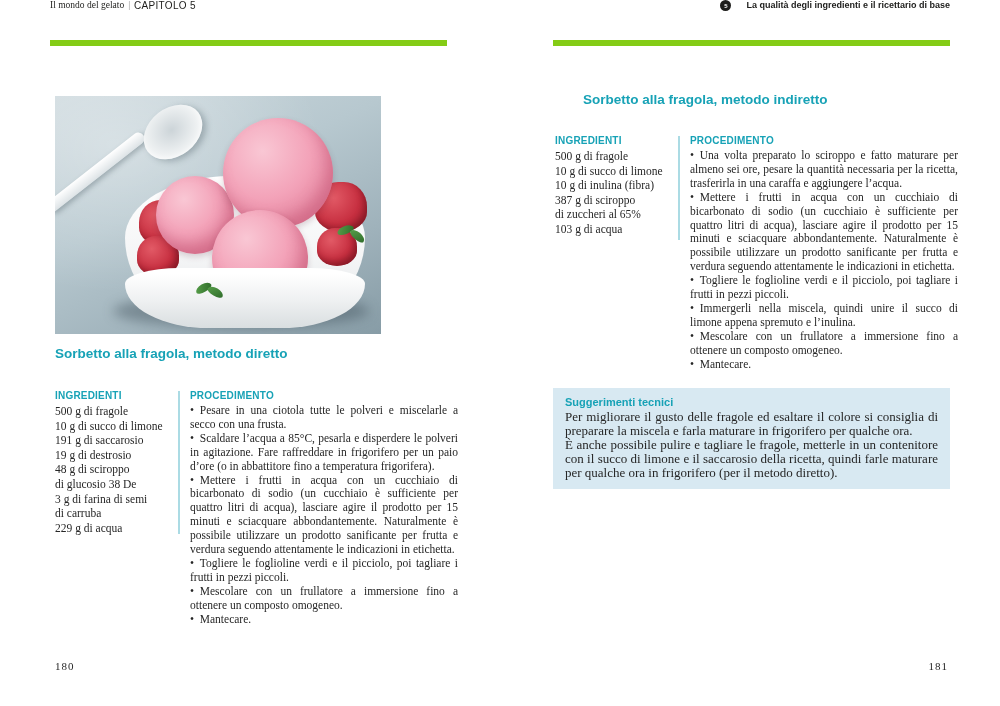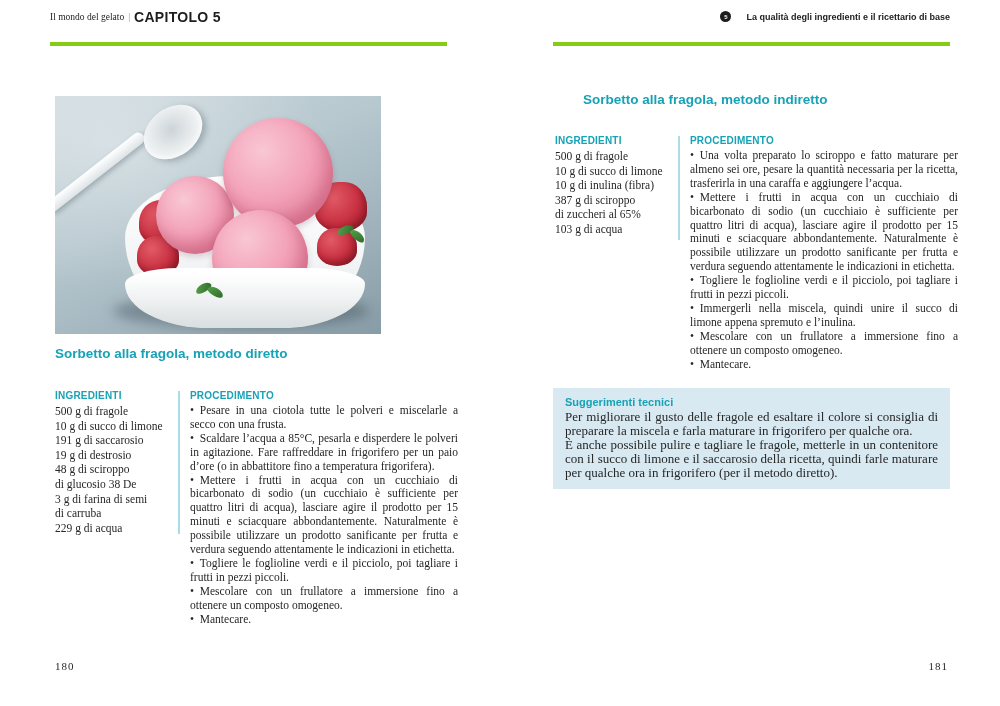--- a/index.html
+++ b/index.html
@@ -1,26 +1,26 @@
 <!DOCTYPE html>
 <html><head>
 <meta charset="utf-8">
 <style>
   * { margin:0; padding:0; box-sizing:border-box; }
   body { background:#ffffff; font-family:"Liberation Serif", serif; }
   .spread { position:relative; width:1000px; height:706px; background:#ffffff; overflow:hidden; color:#262626; }
 
   
-  .runhead { position:absolute; top:0; height:46px; width:397px; border-bottom:4px solid #84cc16;
-             display:flex; align-items:center; padding-bottom:9px; }
+  .runhead { position:absolute; top:0; height:46px; width:397px; border-bottom:6px solid #84cc16;
+             display:flex; align-items:flex-start; padding-bottom:9px; }
   .runhead-left  { left:50px; }
   .runhead-right { left:553px; justify-content:flex-end;gap:9px; }
   .rh-serif { font-family:"Liberation Serif", serif; font-size:9.5px; color:#1d1d1b; }
   .rh-sep   { font-size:9.5px; color:#8a8a8a; margin:0 4px; }
-  .rh-caps  { font-family:"Liberation Sans", sans-serif; font-weight:700; font-size:14px; letter-spacing:.3px; color:#1d1d1b; }
+  .rh-caps  { font-family:"Liberation Sans", sans-serif; font-weight:400; font-size:10px; letter-spacing:.3px; color:#1d1d1b; }
   .rh-title { font-family:"Liberation Sans", sans-serif; font-weight:700; font-size:9px; color:#1d1d1b; margin-left:6px; }
   .badge { width:11px; height:11px; border-radius:50%; background:#1d1d1b; color:#ffffff;
            font-family:"Liberation Sans", sans-serif; font-weight:700; font-size:6px;
            display:flex; align-items:center; justify-content:center; flex:0 0 auto; }
 
   
   .recipe-title { position:absolute; font-family:"Liberation Sans", sans-serif; font-weight:700; font-size:13.5px; color:#17a2b6; }
   .col-label { font-family:"Liberation Sans", sans-serif; font-weight:700; font-size:10px; letter-spacing:.2px; color:#17a2b6; margin-bottom:3px; }
   .col { position:absolute; }
   .divider { position:absolute; width:2px; background:#abdbe4; }

